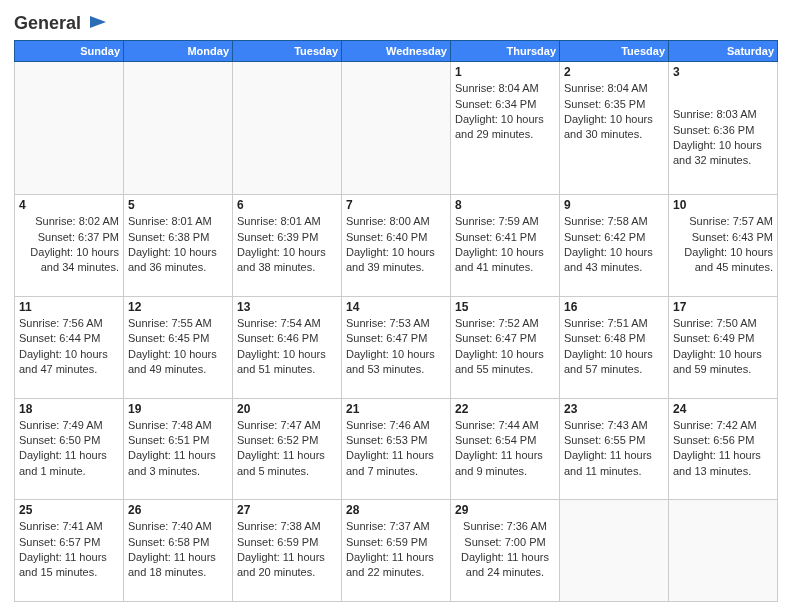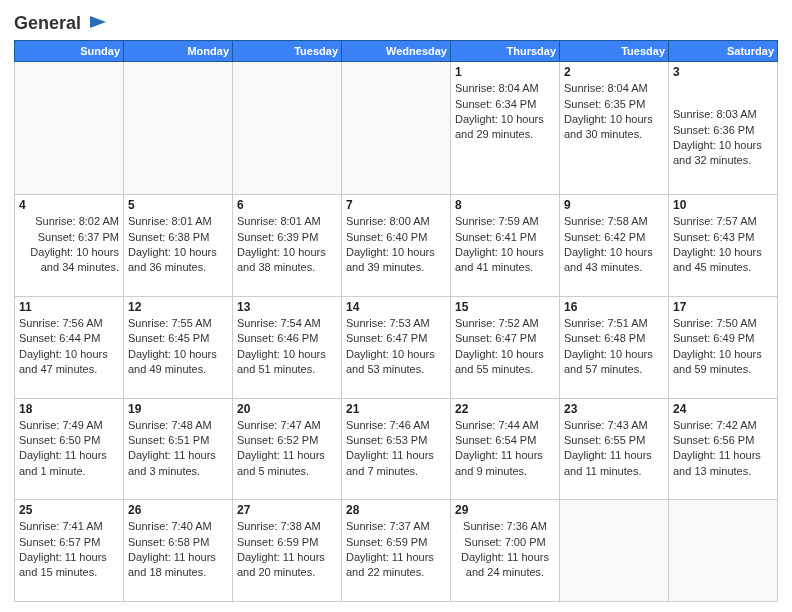--- a/index.html
+++ b/index.html
@@ -196,21 +196,21 @@
           </td>
           <td>
             <span class="day-number">9</span>
             <div class="day-info" style="white-space: pre-line;">Sunrise: 7:58 AM
 Sunset: 6:42 PM
 Daylight: 10 hours
 and 43 minutes.</div>
           </td>
           <td>
             <span class="day-number">10</span>
-            <div class="day-info" style="white-space: pre-line;">Sunrise: 7:57 AM
+            <div class="day-info" style="white-space: pre-line; text-align: right;">Sunrise: 7:57 AM
 Sunset: 6:43 PM
 Daylight: 10 hours
 and 45 minutes.</div>
           </td>
         </tr>
         <tr>
           <td>
             <span class="day-number">11</span>
             <div class="day-info" style="white-space: pre-line;">Sunrise: 7:56 AM
 Sunset: 6:44 PM

